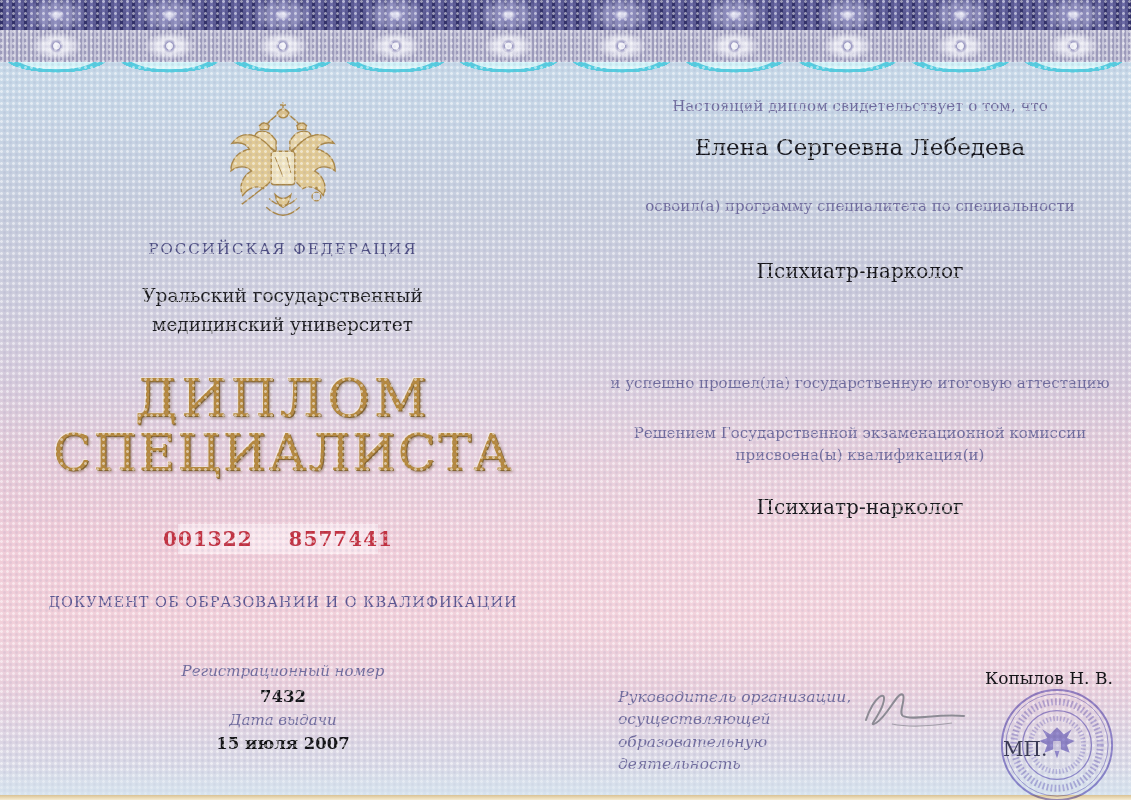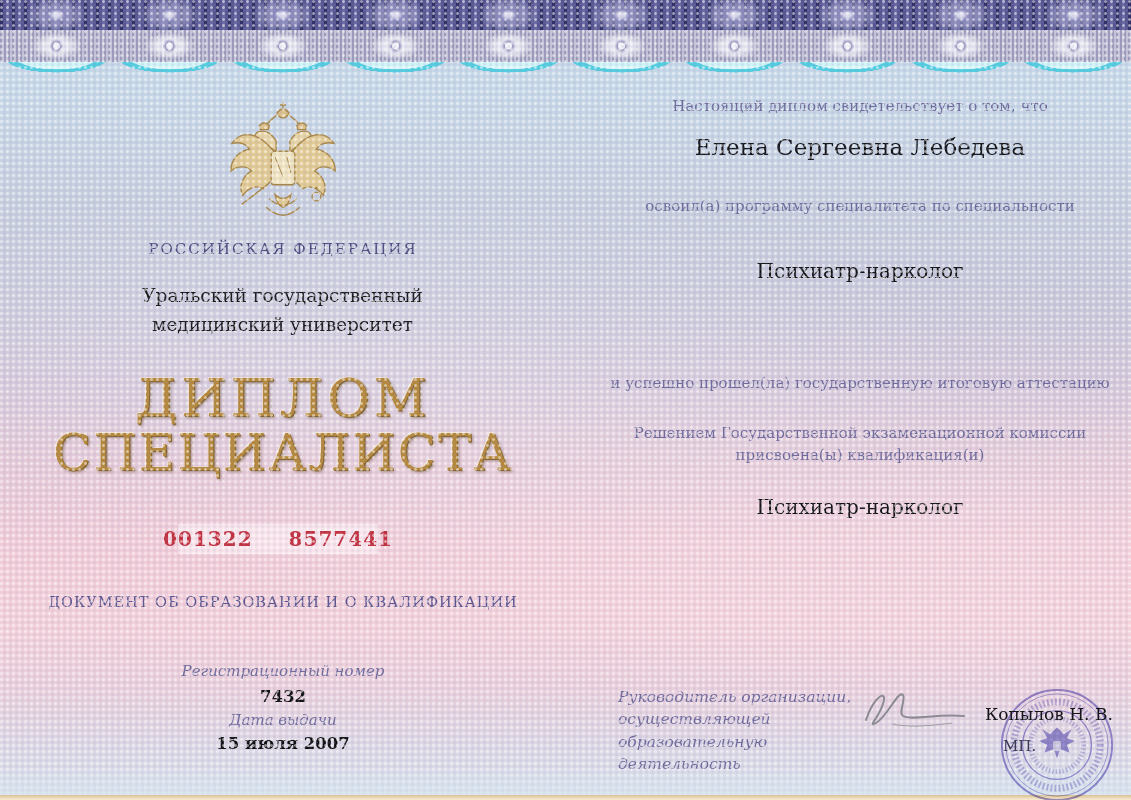--- a/index.html
+++ b/index.html
@@ -66,21 +66,21 @@
   .serial{color:#c23140;font-weight:700;font-size:20px;letter-spacing:1px;}
   .doctype{color:#5a5590;font-size:14.5px;letter-spacing:1px;}
   .small-lbl{font-size:15px;}
   .bold-val{color:#111114;font-weight:700;font-size:16.5px;}
   .stmt{font-size:15px;}
   .holder{color:#15151a;font-size:23px;}
   .spec{color:#141418;font-size:20px;}
   .role{font-size:15.5px;line-height:1.45;text-align:left;}
   .role span{display:block;}
   .signatory{color:#141418;font-size:17px;z-index:3;}
-  .sealmark{color:#3a3a55;font-size:15px;z-index:3;}
+  .sealmark{color:#3a3a55;font-size:20px;z-index:3;}
   .stamp-wrap{z-index:1;opacity:.82;mix-blend-mode:multiply;}
   .sig-wrap{z-index:2;opacity:.9;}
 </style>
 </head>
 <body>
 
 <div class="diploma">
   <div class="bg-base"></div>
   <div class="bg-waves"></div>
   <div class="band1"></div>
@@ -171,21 +171,21 @@
         <circle cx="60" cy="60" r="35" stroke-width="1.3" opacity=".85"></circle>
         <circle cx="60" cy="60" r="44" stroke-width="7" stroke-dasharray="1.8 2.3" opacity=".55"></circle>
         <circle cx="60" cy="60" r="27" stroke-width="5" stroke-dasharray="1.5 2" opacity=".45"></circle>
       </g>
       <g fill="#7b6fcb" opacity=".85" stroke="none">
         <path d="M60 42 l7 7 8 -5 -5 9 8 3 -8 4 3 8 -10 -4 -3 10 -3 -10 -10 4 3 -8 -8 -4 8 -3 -5 -9 8 5 z"></path>
         <rect x="56" y="56" width="8" height="10" rx="1" fill="#ffffff" opacity=".8"></rect>
       </g>
     </svg>
 
-    <div class="abs signatory" style="left:985px;top:704px;width:140px;">Копылов Н. В.</div>
+    <div class="abs signatory" style="left:985px;top:668px;width:140px;">Копылов Н. В.</div>
 
     <div class="abs sealmark" style="left:1003px;top:737px;">МП.</div>
   </div>
 
   <div class="bg-dots"></div>
   <div class="bottom-fade"></div>
   <div class="bottom-line"></div>
 </div>
 
 </body></html>

